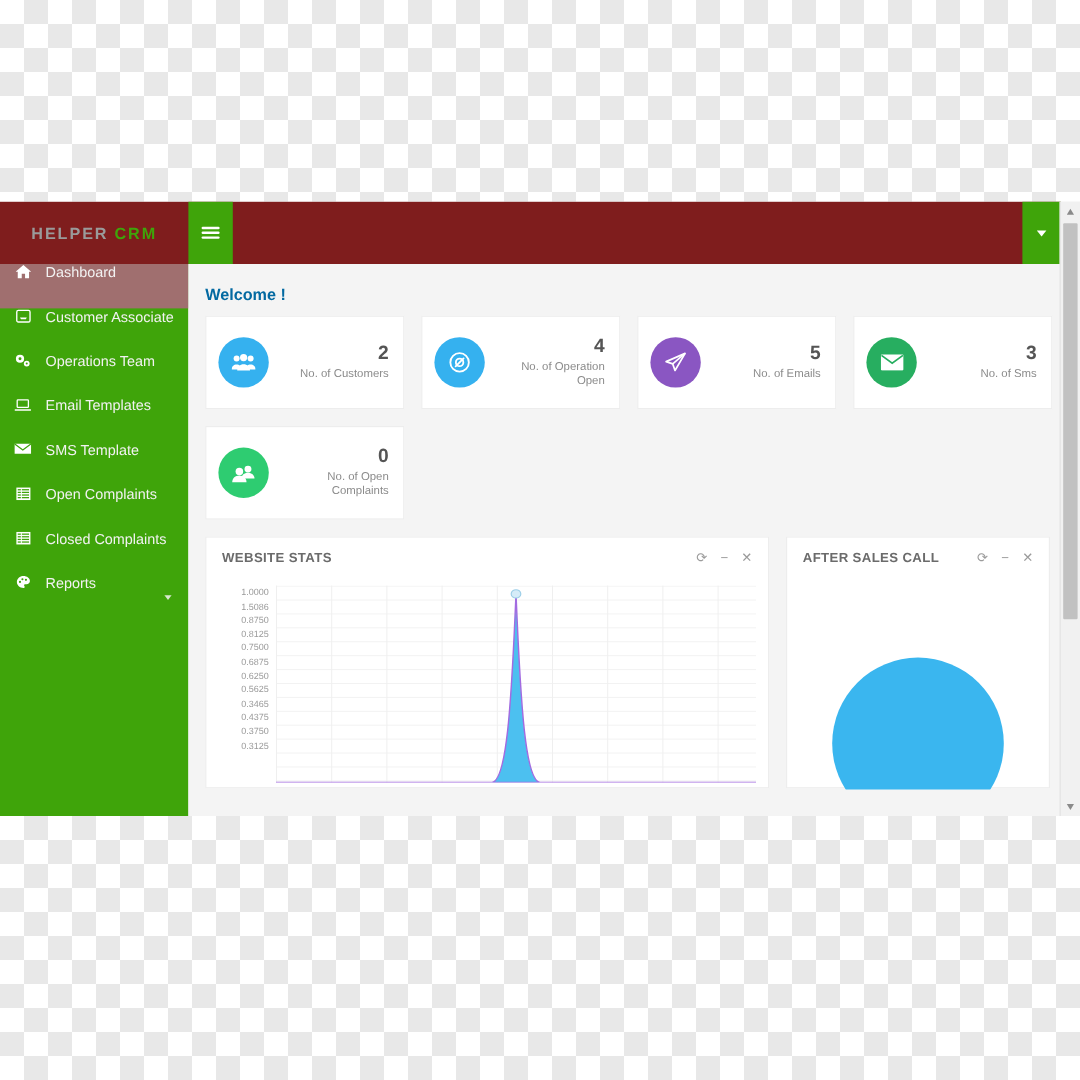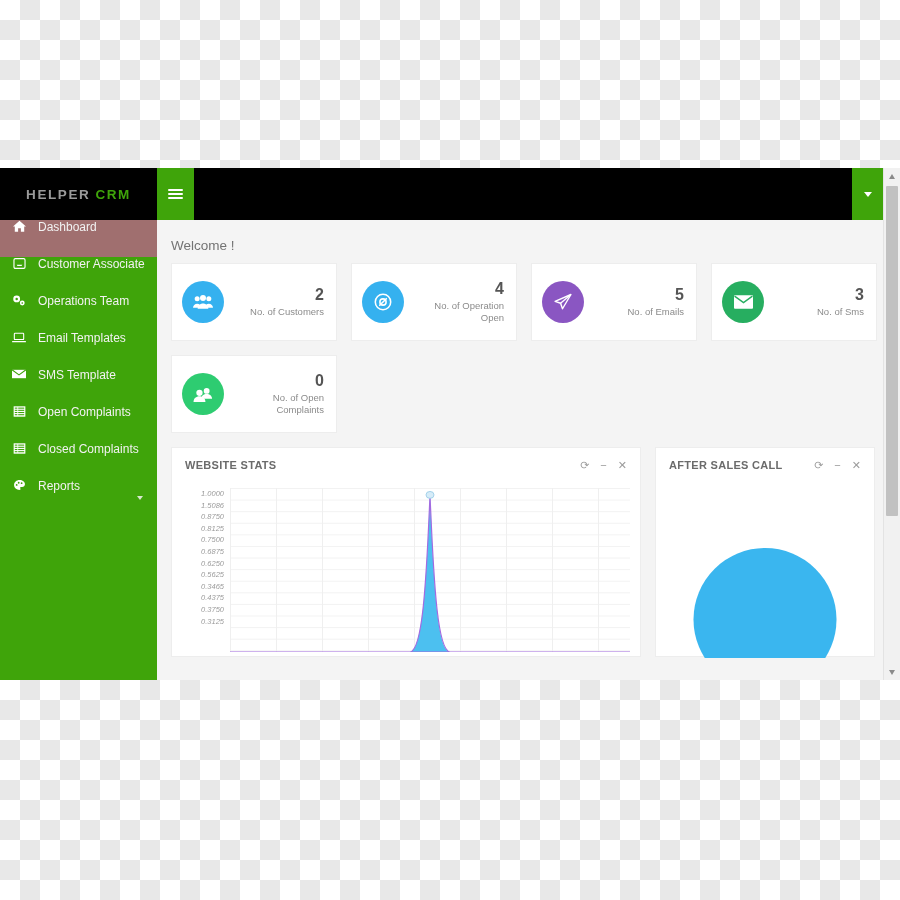--- a/index.html
+++ b/index.html
@@ -13,21 +13,21 @@
     background-size:40px 40px;
     background-position:0 0,20px 20px;
     overflow:hidden;
   }
   .app{
     position:absolute;left:0;top:168px;width:900px;height:512px;
     background:#f4f4f4;overflow:hidden;
   }
 
   
-  .topbar{position:absolute;left:0;top:0;width:884px;height:52px;background:#000000;}
+  .topbar{position:absolute;left:0;top:0;width:884px;height:52px;background:#7f1d1d;}
   .brand{
     position:absolute;left:0;top:0;width:157px;height:52px;
     display:flex;align-items:center;justify-content:center;
     letter-spacing:1.6px;font-size:13.5px;font-weight:700;color:#9a9a9a;
   }
   .brand .crm{color:#3fa40a;margin-left:5px;}
   .burger{
     position:absolute;left:157px;top:0;width:37px;height:52px;background:#3fa40a;
     display:flex;align-items:center;justify-content:center;cursor:pointer;
   }
@@ -52,21 +52,21 @@
   .nav-ico svg{display:block;}
   .nav-label{white-space:nowrap;}
   .nav-caret{
     position:absolute;right:14px;top:50%;margin-top:-2px;
     width:0;height:0;border-left:3.5px solid transparent;border-right:3.5px solid transparent;
     border-top:4px solid #d8e8cf;
   }
 
   
   .content{position:absolute;left:157px;top:52px;right:16px;bottom:0;background:#f4f4f4;overflow:hidden;}
-  .welcome{font-size:13.5px;color:#737373;padding:18px 0 0 14px;font-weight:400;}
+  .welcome{font-size:13.5px;color:#0369a1;padding:18px 0 0 14px;font-weight:700;}
 
   .cards{display:flex;flex-wrap:wrap;padding:10px 0 0 14px;gap:14px;width:714px;}
   .card{
     width:166px;height:78px;background:#ffffff;border:1px solid #ededed;
     display:flex;align-items:center;box-sizing:border-box;padding:0 12px 0 10px;
   }
   .card-ico{width:42px;height:42px;border-radius:50%;flex:0 0 42px;
     display:flex;align-items:center;justify-content:center;}
   .card-ico svg{display:block;}
   .card-txt{flex:1;text-align:right;padding-left:6px;}
@@ -77,21 +77,21 @@
   .panels{display:flex;padding:14px 0 0 14px;gap:14px;align-items:flex-end;}
   .panel{background:#ffffff;border:1px solid #ededed;box-sizing:border-box;}
   .panel.left{width:470px;height:210px;}
   .panel.right{width:220px;height:210px;}
   .panel-head{
     height:34px;display:flex;align-items:center;padding:0 13px;box-sizing:border-box;
   }
   .panel-title{font-size:11px;font-weight:700;color:#6b6b6b;letter-spacing:.3px;flex:1;}
   .panel-tools{display:flex;align-items:center;gap:11px;color:#9b9b9b;font-size:11px;}
   .panel-tools span{cursor:pointer;line-height:1;}
-  .panel-body{position:relative;overflow:hidden;font-style:italic;}
+  .panel-body{position:relative;overflow:hidden;}
   .panel.left .panel-body{height:176px;}
   .panel.right .panel-body{height:176px;}
 
   .yaxis{position:absolute;left:8px;top:6px;width:44px;text-align:right;
     font-size:7.5px;color:#9a9a9a;line-height:11.6px;}
   .plot{position:absolute;left:58px;top:6px;right:10px;bottom:6px;}
   .gridwrap{position:absolute;inset:0;
     background-image:
       linear-gradient(to right,#efefef 1px,transparent 1px),
       linear-gradient(to bottom,#f2f2f2 1px,transparent 1px);

